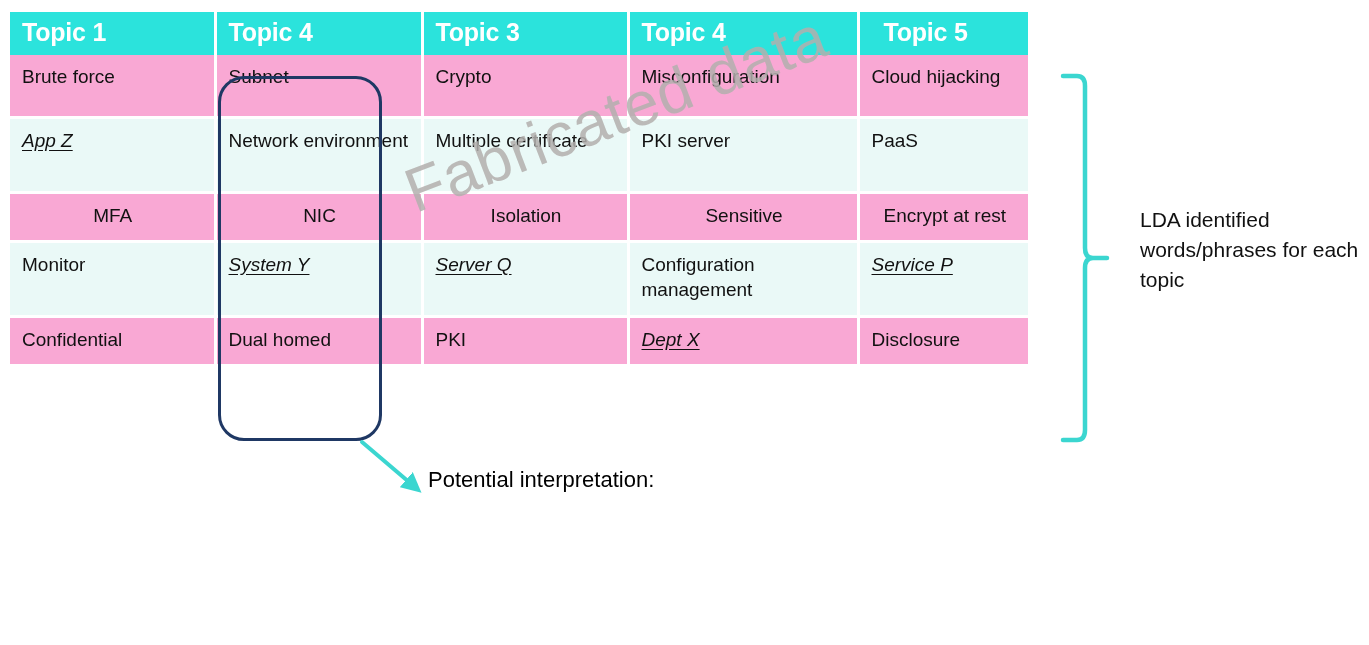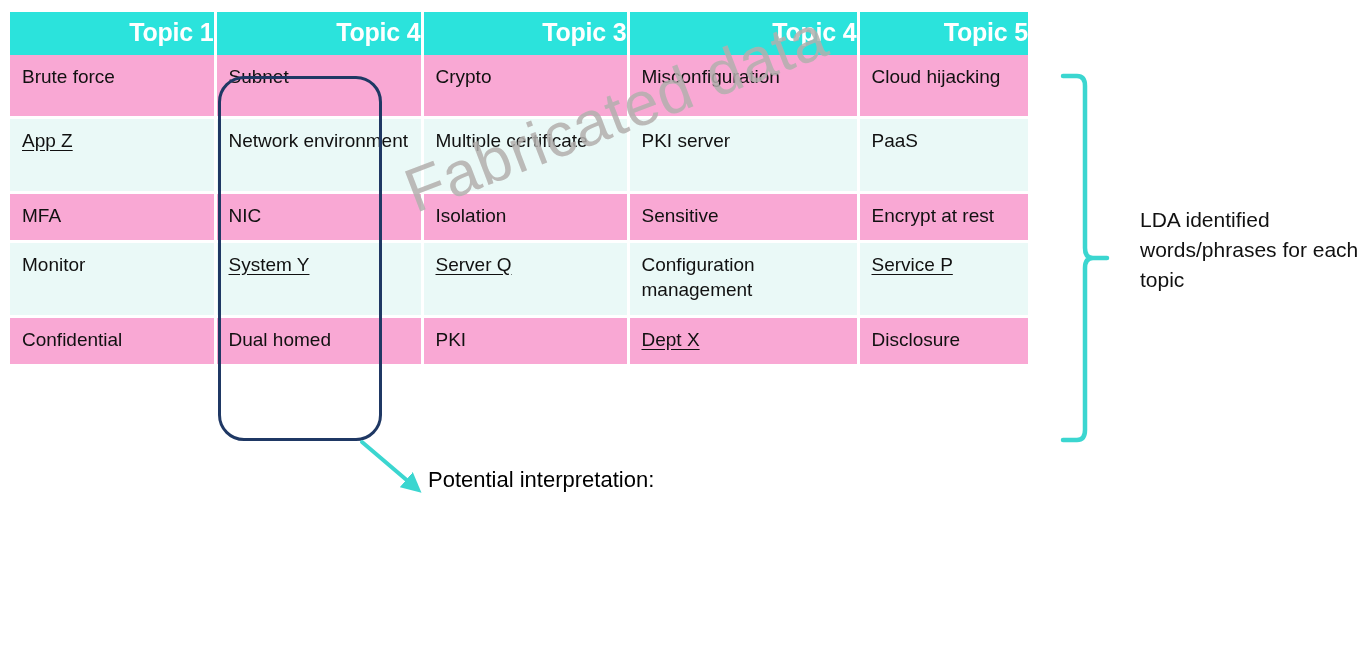--- a/index.html
+++ b/index.html
@@ -30,21 +30,21 @@
   #topic-table col.c2 { width: 207px; }
   #topic-table col.c3 { width: 206px; }
   #topic-table col.c4 { width: 230px; }
   #topic-table col.c5 { width: 170px; }
 
   #topic-table th {
     background: #2BE3DC;
     color: #ffffff;
     font-size: 25px;
     font-weight: bold;
-    text-align: right;
+    text-align: left;
     padding: 6px 0 8px 12px;
     height: 42px;
     box-sizing: border-box;
     border-right: 3px solid #ffffff;
     vertical-align: middle;
     letter-spacing: -0.2px;
   }
   #topic-table th:last-child { border-right: none; padding-left: 24px; }
 
   #topic-table td {
@@ -54,25 +54,25 @@
     line-height: 1.32;
     border-right: 3px solid #ffffff;
     border-bottom: 3px solid #ffffff;
     box-sizing: border-box;
   }
   #topic-table td:last-child { border-right: none; }
   #topic-table tr.band-a td { background: #f9a8d4; }
   #topic-table tr.band-b td { background: #EAF9F7; }
   #topic-table tbody tr.r1 td { height: 62px; }
   #topic-table tbody tr.r2 td { height: 75px; }
-  #topic-table tbody tr.r3 td { height: 49px; }
+  #topic-table tbody tr.r3 td { height: 49px; text-align: center; }
   #topic-table tbody tr.r4 td { height: 75px; }
   #topic-table tbody tr.r5 td { height: 49px; }
   #topic-table tbody tr.r6 td { height: 50px; }
-  .cell-underline { text-decoration: underline; text-underline-offset: 3px; }
+  .cell-underline { text-decoration: underline; text-underline-offset: 3px; font-style: italic; }
 
   
   #topic2-highlight {
     position: absolute;
     left: 218px;
     top: 76px;
     width: 164px;
     height: 365px;
     border: 3px solid #1F3864;
     border-radius: 26px;

